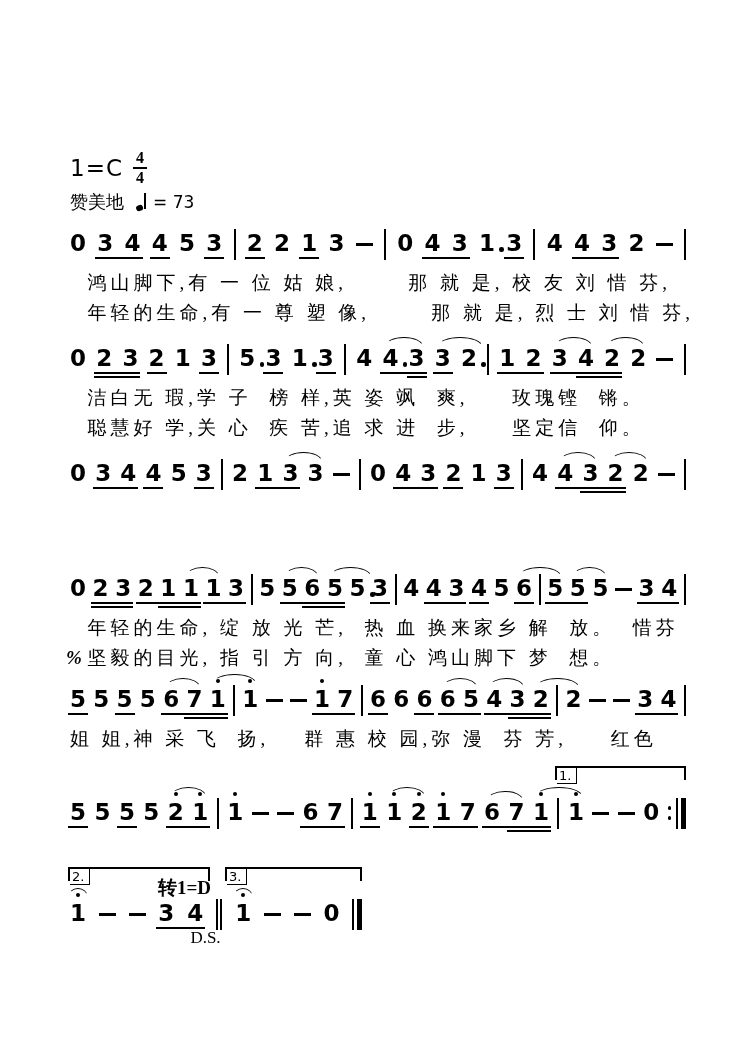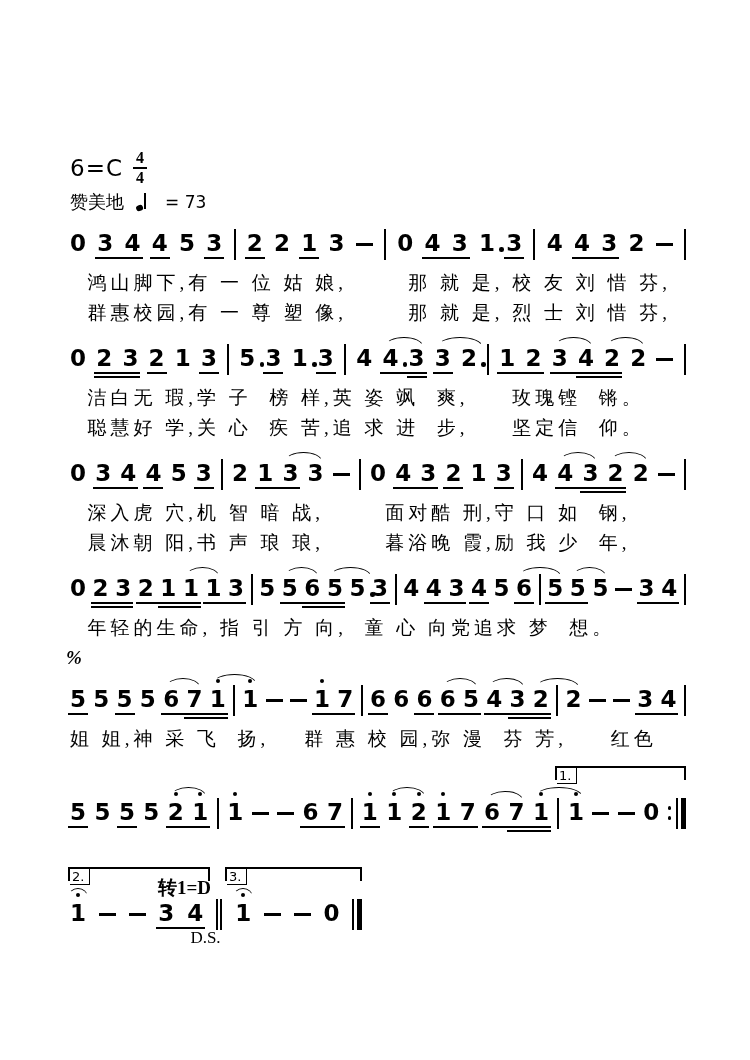--- a/index.html
+++ b/index.html
@@ -13,21 +13,21 @@
   .frac{display:inline-block;margin-left:10px;text-align:center;
         font-family:"Liberation Serif",serif;font-weight:bold;font-size:16px;line-height:16px;}
   .frac .n{display:block;border-bottom:2px solid #000;padding:0 3px 1px;}
   .frac .d{display:block;padding-top:1px;}
   .tempo{position:absolute;top:190px;left:70px;font-family:"Liberation Serif",serif;
          font-size:18px;display:flex;align-items:center;}
   .qnote{display:inline-block;position:relative;width:13px;height:19px;margin:0 4px 0 12px;}
   .qnote .nh{position:absolute;left:0;bottom:1px;width:7px;height:5.5px;background:#000;
              border-radius:50%;transform:rotate(-18deg);}
   .qnote .st{position:absolute;right:3.5px;top:0;width:1.8px;height:16px;background:#000;}
-  .tempoval{font-family:"DejaVu Sans",sans-serif;font-size:17px;margin-left:12px;}
+  .tempoval{font-family:"DejaVu Sans",sans-serif;font-size:17px;}
   .credits{position:absolute;top:156px;right:52px;font-family:"Liberation Serif",serif;
            font-size:17px;line-height:25px;text-align:left;}
   .system{position:absolute;left:70px;width:616px;}
   .system.s7{width:292px;}
   .s1{top:218px}.s2{top:333px}.s3{top:448px}.s4{top:563px}.s5{top:674px}.s6{top:787px}.s7{top:888px}
   .notes{position:relative;display:flex;justify-content:space-between;align-items:flex-start;height:46px;}
   .tok{position:relative;}
   .tok.note{display:flex;flex-direction:column;align-items:center;}
   .hd{display:block;height:12px;}
   .hd .dot{display:block;width:4px;height:4px;border-radius:50%;background:#000;margin:5px auto 0;}
@@ -56,21 +56,21 @@
   .lyrics{margin-top:4px;}
   .lyr{font-family:"Liberation Serif",serif;font-size:19px;letter-spacing:4px;
        white-space:pre;line-height:30px;}
 </style>
 </head>
 <body>
 
 <div class="page">
 
   <div class="keyrow">
-    <span class="keysig">6=C</span>
+    <span class="keysig">1=C</span>
     <span class="frac">
       <span class="n">4</span>
       <span class="d">4</span>
     </span>
   </div>
 
   <div class="tempo">
     <span>赞美地</span>
     <span class="qnote">
         <i class="nh"></i>
@@ -181,21 +181,21 @@
         <i class="beam" style="left: 80px; width: 20px; top: 39px;"></i>
         <i class="beam" style="left: 134px; width: 20px; top: 39px;"></i>
         <i class="beam" style="left: 175px; width: 20px; top: 39px;"></i>
         <i class="beam" style="left: 229px; width: 20px; top: 39px;"></i>
         <i class="beam" style="left: 352px; width: 48px; top: 39px;"></i>
         <i class="beam" style="left: 434px; width: 20px; top: 39px;"></i>
         <i class="beam" style="left: 502px; width: 47px; top: 39px;"></i>
       </div>
     <div class="lyrics">
         <div class="lyr">  鸿山脚下,有 一 位 姑 娘,       那 就 是, 校 友 刘 惜 芬,</div>
-        <div class="lyr">  群惠校园,有 一 尊 塑 像,       那 就 是, 烈 士 刘 惜 芬,</div>
+        <div class="lyr">  年轻的生命,有 一 尊 塑 像,       那 就 是, 烈 士 刘 惜 芬,</div>
       </div>
   </div>
   <div class="system s2">
     <div class="notes">
         <div class="tok note">
           <i class="hd"></i>
           <b class="num">0</b>
         </div>
         <div class="tok note">
           <i class="hd"></i>
@@ -427,24 +427,20 @@
         <i class="beam" style="left: 124px; width: 20px; top: 39px;"></i>
         <i class="beam" style="left: 185px; width: 45px; top: 39px;"></i>
         <i class="beam" style="left: 323px; width: 45px; top: 39px;"></i>
         <i class="beam" style="left: 373px; width: 20px; top: 39px;"></i>
         <i class="beam" style="left: 424px; width: 20px; top: 39px;"></i>
         <i class="beam" style="left: 485px; width: 71px; top: 39px;"></i>
         <i class="beam" style="left: 510px; width: 46px; top: 43px;"></i>
         <i class="arc" style="left: 215px; width: 37px; top: 4px;"></i>
         <i class="arc" style="left: 490px; width: 36px; top: 4px;"></i>
         <i class="arc" style="left: 541px; width: 36px; top: 4px;"></i>
-      </div>
-    <div class="lyrics">
-        <div class="lyr">  深入虎 穴,机 智 暗 战,       面对酷 刑,守 口 如  钢,</div>
-        <div class="lyr">  晨沐朝 阳,书 声 琅 琅,       暮浴晚 霞,励 我 少  年,</div>
       </div>
   </div>
   <div class="system s4">
     <div class="notes">
         <div class="tok note">
           <i class="hd"></i>
           <b class="num">0</b>
         </div>
         <div class="tok note">
           <i class="hd"></i>
@@ -571,21 +567,22 @@
         <i class="beam" style="left: 444px; width: 20px; top: 39px;"></i>
         <i class="beam" style="left: 475px; width: 43px; top: 39px;"></i>
         <i class="beam" style="left: 567px; width: 42px; top: 39px;"></i>
         <i class="arc" style="left: 116px; width: 33px; top: 4px;"></i>
         <i class="arc" style="left: 215px; width: 33px; top: 4px;"></i>
         <i class="arc" style="left: 260px; width: 41px; top: 4px;"></i>
         <i class="arc" style="left: 449px; width: 42px; top: 4px;"></i>
         <i class="arc" style="left: 503px; width: 33px; top: 4px;"></i>
       </div>
     <div class="lyrics">
-        <div class="lyr">  年轻的生命, 指 引 方 向,  童 心 向党追求 梦  想。</div>
+        <div class="lyr">  年轻的生命, 绽 放 光 芒,  热 血 换来家乡 解  放。  惜芬</div>
+        <div class="lyr">  坚毅的目光, 指 引 方 向,  童 心 鸿山脚下 梦  想。</div>
       </div>
   </div>
   <div class="system s5">
     <div class="notes">
         <div class="tok note">
           <i class="hd"></i>
           <b class="num">5</b>
         </div>
         <div class="tok note">
           <i class="hd"></i>

